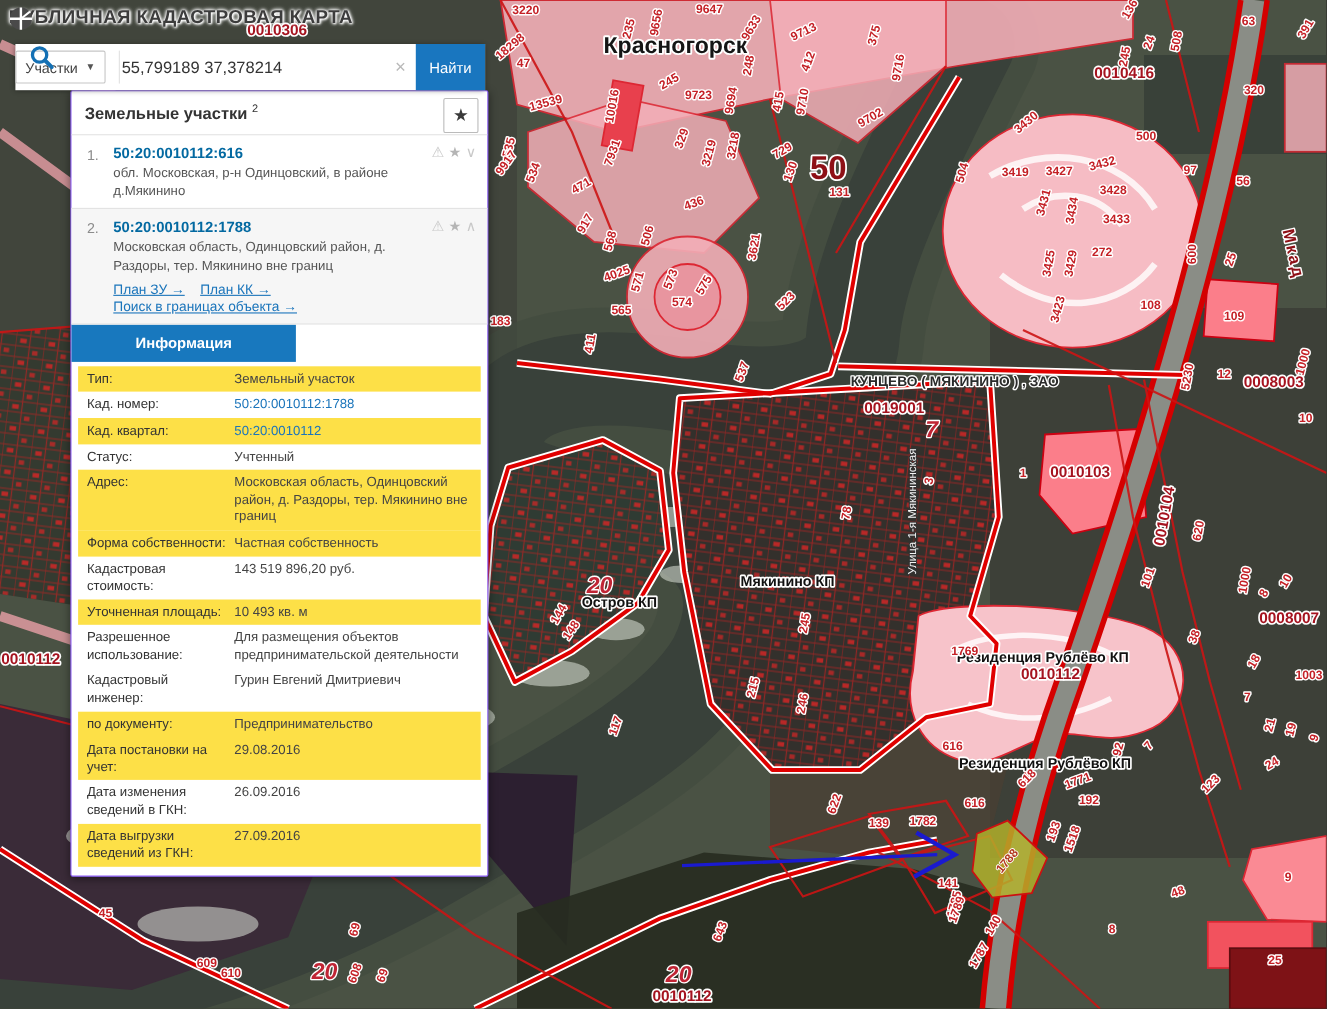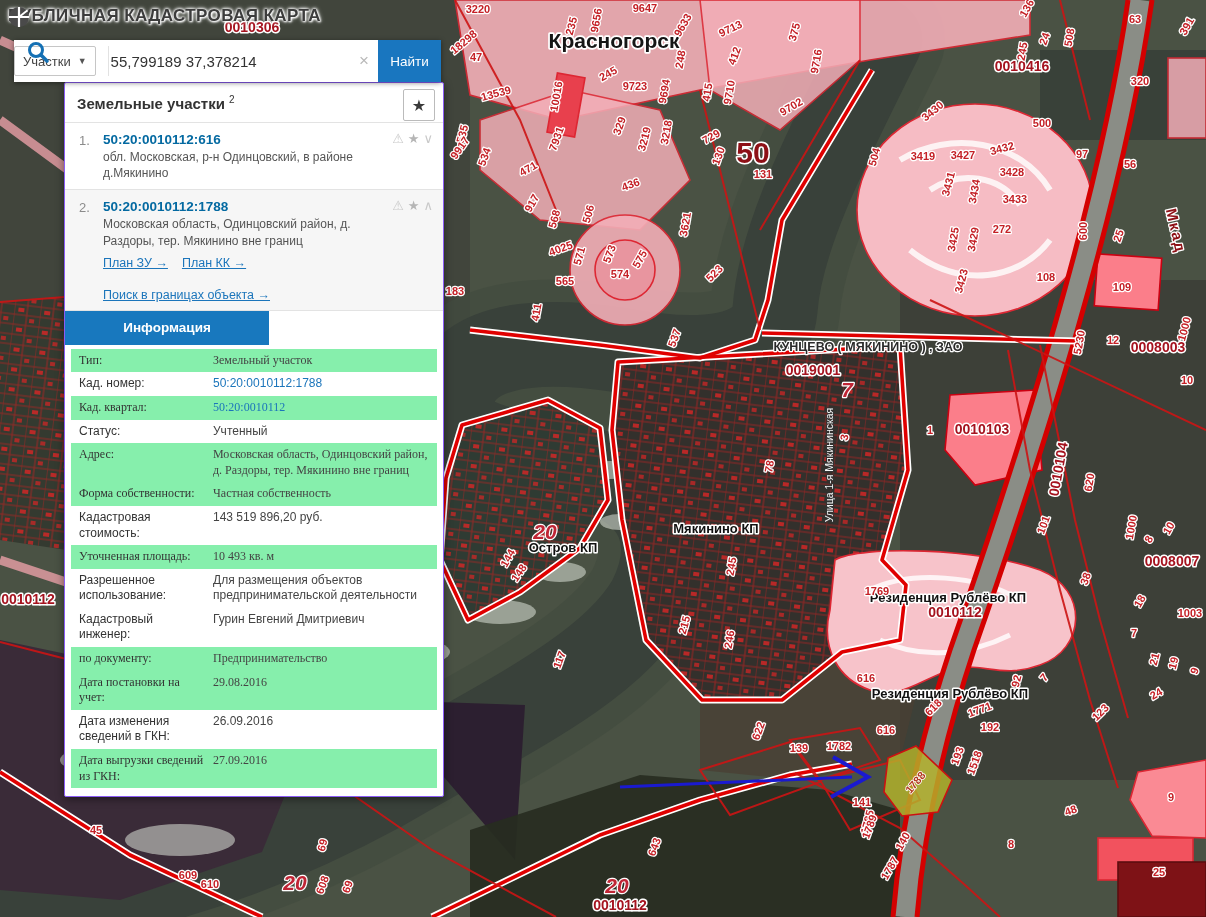--- a/index.html
+++ b/index.html
@@ -48,35 +48,35 @@
   .panel-title sup{font-size:10px;font-weight:normal;color:#333;}
   .fav-btn{position:absolute;right:8px;top:6px;width:30px;height:30px;border:1px solid #bbb;
            border-radius:2px;background:#fff;display:flex;align-items:center;justify-content:center;
            font-size:16px;color:#3a3a3a;cursor:pointer;}
   .item{position:relative;padding:9px 12px 8px 14px;display:flex;}
   .item.expanded{background:#f6f6f6;border-top:1px solid #e3e3e3;border-bottom:1px solid #e3e3e3;}
   .item-idx{flex:none;width:24px;color:#8b8b8b;font-size:13px;padding-top:1px;}
   .item-body{flex:1;padding-right:52px;}
   .item-cad{font-size:13.5px;font-weight:bold;color:#0369a1;}
   .item-addr{font-size:12px;color:#555;line-height:1.35;margin-top:2px;}
-  .item-links{margin-top:7px;display:flex;flex-wrap:wrap;gap:18px 14px;}
+  .item-links{margin-top:7px;display:flex;flex-wrap:wrap;gap:2px 14px;}
   .item-links a{font-size:12.5px;color:#1b75bb;text-decoration:underline;cursor:pointer;white-space:nowrap;}
   .item-icons{position:absolute;right:10px;top:9px;display:flex;gap:4px;}
   .item-icons span{font-size:13px;color:#c9c9c9;cursor:pointer;line-height:1;}
   .item-icons .st{color:#b5b5b5;}
   
   .tabs{display:flex;}
   .tab{height:34px;display:flex;align-items:center;justify-content:center;font-size:13.5px;
        font-weight:bold;cursor:pointer;box-sizing:border-box;}
   .tab.active{background:#1878be;color:#fff;width:54%;}
   .tab.inactive{background:#fff;color:#333;width:46%;border:1px solid #e0e0e0;border-left:0;}
   
   .info{padding:4px 6px 8px 6px;}
   .irow{display:flex;font-size:12px;line-height:1.3;}
-  .irow.alt{background:#86efac;font-family:Liberation Serif, serif;}
+  .irow.alt{background:#fde047;}
   .ilabel{flex:none;width:128px;padding:4px 4px 4px 8px;color:#333;}
   .ival{flex:1;padding:4px 8px 4px 2px;color:#444;}
   .ival.link{color:#1b75bb;cursor:pointer;}
 </style>
 </head>
 <body>
 
 <div class="stage">
 
   <svg width="1206" height="917" viewBox="0 0 1206 917">

